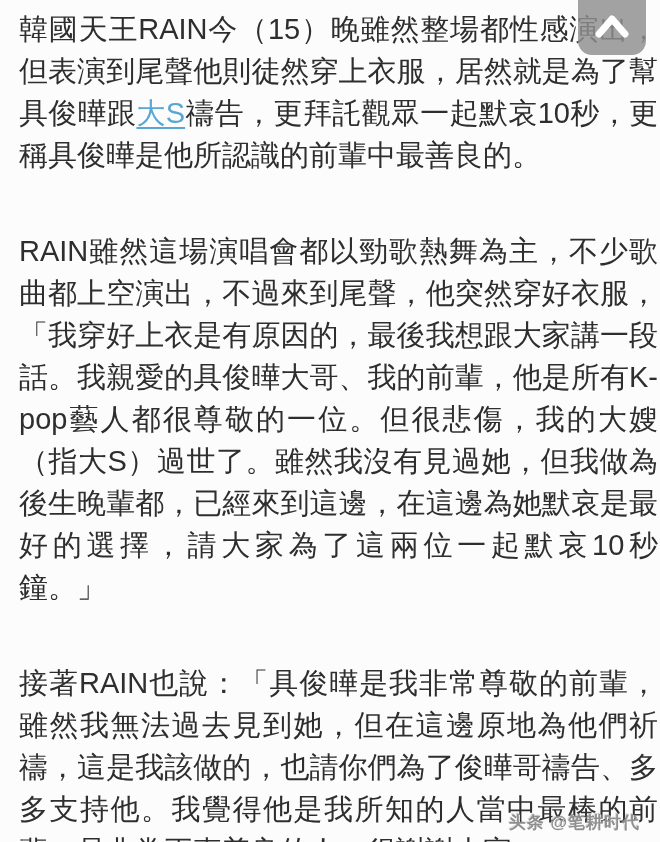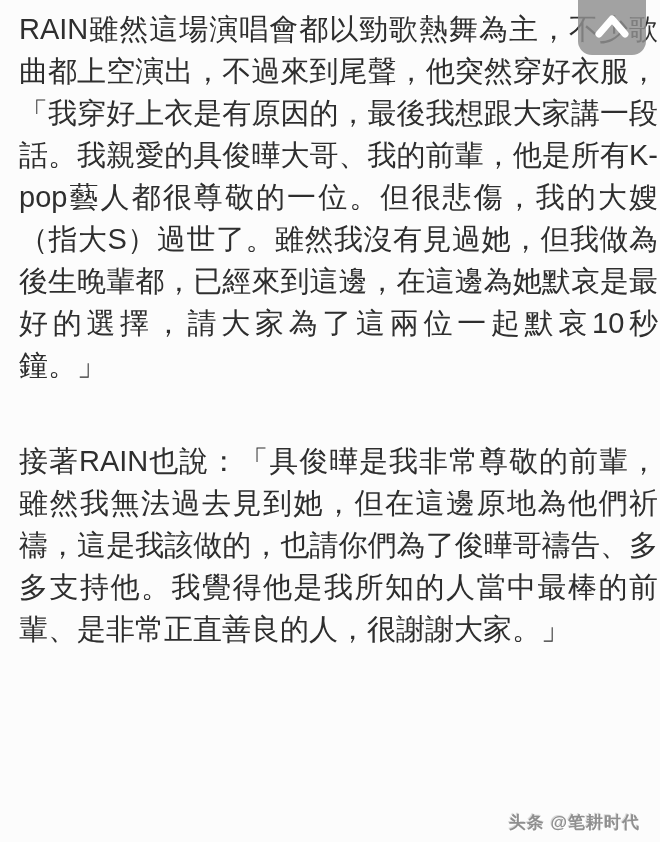--- a/index.html
+++ b/index.html
@@ -56,20 +56,21 @@
     font-weight: bold;
     letter-spacing: 1px;
     color: var(--wm, #8f8f8f);
     text-shadow: 1px 1px 0 rgba(255,255,255,0.95), -1px -1px 0 rgba(120,120,120,0.25);
   }
 </style>
 </head>
 <body>
 
 <div class="article">
+  <p><span>韓國天王RAIN今（15）晚雖然整場都性感演出，但表演到尾聲他則徒然穿上衣服，居然就是為了幫具俊曄跟</span><a class="inline-link" href="#">大S</a><span>禱告，更拜託觀眾一起默哀10秒，更稱具俊曄是他所認識的前輩中最善良的。</span></p>
   <p>RAIN雖然這場演唱會都以勁歌熱舞為主，不少歌曲都上空演出，不過來到尾聲，他突然穿好衣服，「我穿好上衣是有原因的，最後我想跟大家講一段話。我親愛的具俊曄大哥、我的前輩，他是所有K-pop藝人都很尊敬的一位。但很悲傷，我的大嫂（指大S）過世了。雖然我沒有見過她，但我做為後生晚輩都，已經來到這邊，在這邊為她默哀是最好的選擇，請大家為了這兩位一起默哀10秒鐘。」</p>
   <p>接著RAIN也說：「具俊曄是我非常尊敬的前輩，雖然我無法過去見到她，但在這邊原地為他們祈禱，這是我該做的，也請你們為了俊曄哥禱告、多多支持他。我覺得他是我所知的人當中最棒的前輩、是非常正直善良的人，很謝謝大家。」</p>
 </div>
 
 <div class="top-btn">
   <svg width="36" height="24" viewBox="0 0 36 24" aria-hidden="true">
     <polyline points="5,20 18,5 31,20" fill="none" stroke="#ffffff" stroke-width="7" stroke-linecap="round" stroke-linejoin="round"></polyline>
   </svg>
 </div>
 

